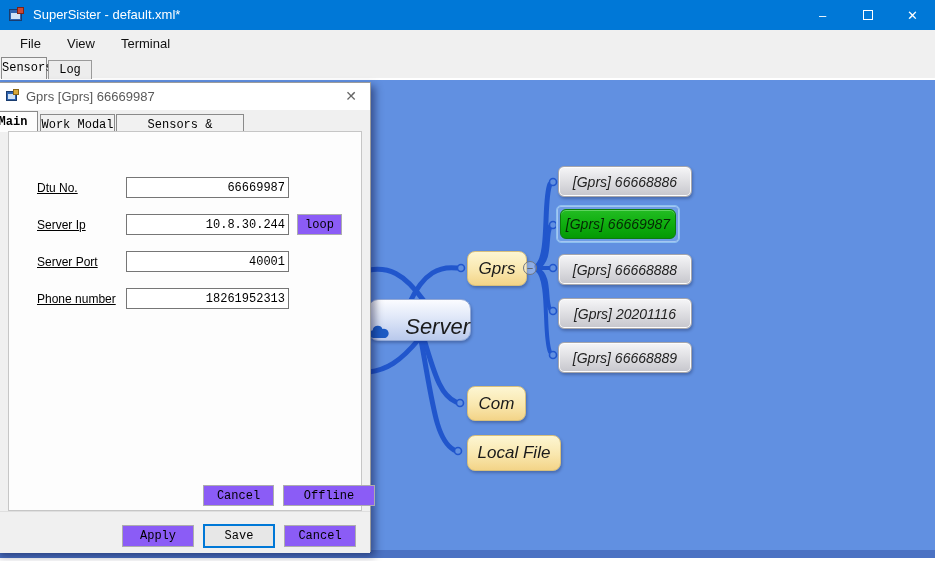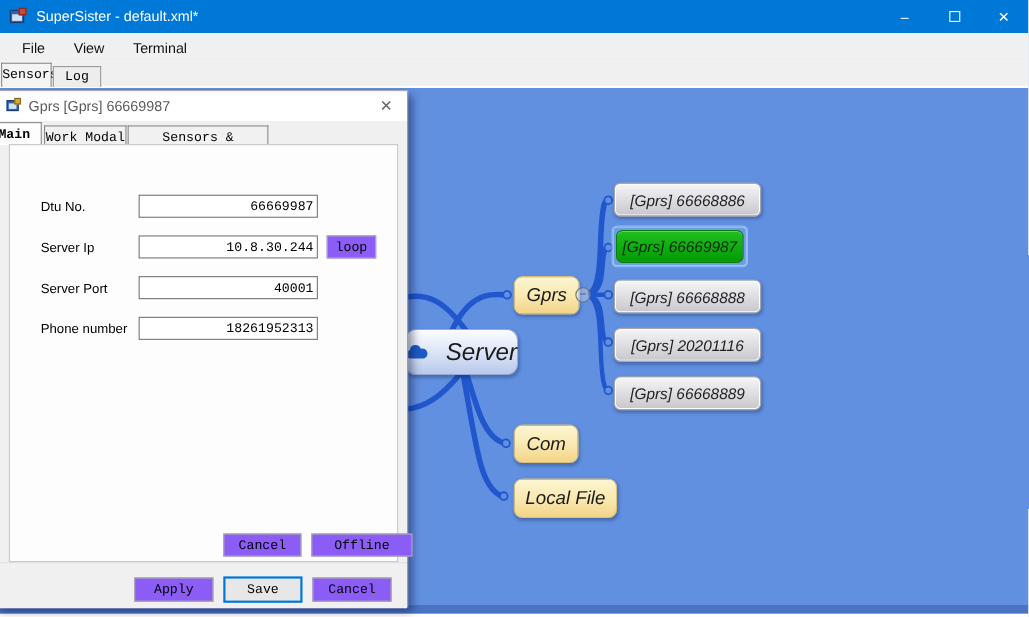--- a/index.html
+++ b/index.html
@@ -36,21 +36,21 @@
   
   .map-area  { position:absolute; left:0; top:80px; width:935px; height:470px; background:#6190e1; }
   .map-edge-strip { position:absolute; left:0; top:550px; width:935px; height:8px; background:#4b72c3; }
   .map-bottom-white { position:absolute; left:0; top:558px; width:935px; height:3px; background:#fff; }
   #edges { position:absolute; left:0; top:0; width:935px; height:561px; pointer-events:none; }
 
   .node { position:absolute; display:flex; align-items:center; justify-content:center;
           font-style:italic; color:#1a1a1a; }
   .node-server { left:368px; top:299px; width:103px; height:42px; border-radius:10px;
                  background:linear-gradient(#fbfcff,#dfe7f8 45%,#b9c9ec); border:1px solid #93a9d6;
-                 box-shadow:1px 2px 3px rgba(0,0,30,.25); font-size:22px; gap:16px; }
+                 box-shadow:1px 2px 3px rgba(0,0,30,.25); font-size:22px; gap:16px;align-items:flex-end; }
   .node-branch { border-radius:8px; background:linear-gradient(#fdf6d2,#f9e7ae 55%,#f3d488);
                  border:1px solid #d8c07c; box-shadow:1px 2px 3px rgba(0,0,30,.25); font-size:17px; }
   .node-gprs { left:467px; top:251px; width:60px; height:35px; }
   .node-com  { left:467px; top:386px; width:59px; height:35px; }
   .node-localfile { left:467px; top:435px; width:94px; height:36px; }
   .node-child { position:absolute; left:558px; width:134px; height:31px; border-radius:6px;
                 background:linear-gradient(#f6f6f8,#dcdce0 55%,#c6c6cc); border:1px solid #a6a6ab;
                 box-shadow:inset 0 0 0 1px #fdfdfd, 1px 2px 3px rgba(0,0,30,.25);
                 display:flex; align-items:center; justify-content:center;
                 font-style:italic; font-size:14px; color:#222; }
@@ -79,21 +79,21 @@
                align-items:center; justify-content:center; color:#666; font-size:14px; }
   .dlg-tabs { position:absolute; left:0; top:27px; width:100%; height:22px; background:#f0f0f0;
               font-family:"Liberation Mono", monospace; }
   .dlg-tab { position:absolute; text-align:center; background:#f1f1f1; border:1px solid #8a8a8a;
              border-bottom:none; padding-top:3px; height:18px; top:4px; font-size:12px; color:#000; }
   .dlg-tab.active { left:-8px; top:1px; width:50px; height:21px; background:#fdfdfd; font-weight:bold; }
   .dlg-tab.t2 { left:44px; width:75px; }
   .dlg-tab.t3 { left:120px; width:128px; }
   .dlg-page { position:absolute; left:12px; top:48px; width:354px; height:380px; background:#fdfdfd;
               border:1px solid #c6c6c6; }
-  .f-label { position:absolute; left:41px; font-size:12px; color:#000; }
+  .f-label { position:absolute; left:41px; font-size:12px; color:#000;text-decoration:underline; }
   .f-input { position:absolute; left:130px; width:163px; height:21px; border:1px solid #767676;
              background:#fff; font-family:"Liberation Mono", monospace; font-size:12px; padding:0 3px; color:#000;text-align:right; }
   .btn { position:absolute; height:21px; background:#8b5cf6; border:1px solid #adadad;
          font-family:"Liberation Mono", monospace; font-size:12px; color:#000;
          display:flex; align-items:center; justify-content:center; }
   .btn-loop { left:301px; top:131px; width:45px; }
   .btn-online { left:207px; top:402px; width:71px; }
   .btn-offline { left:287px; top:402px; width:92px; }
   .dlg-footer { position:absolute; left:0; top:428px; width:100%; height:42px; background:#f0f0f0;
                 border-top:1px solid #dfdfdf; }

